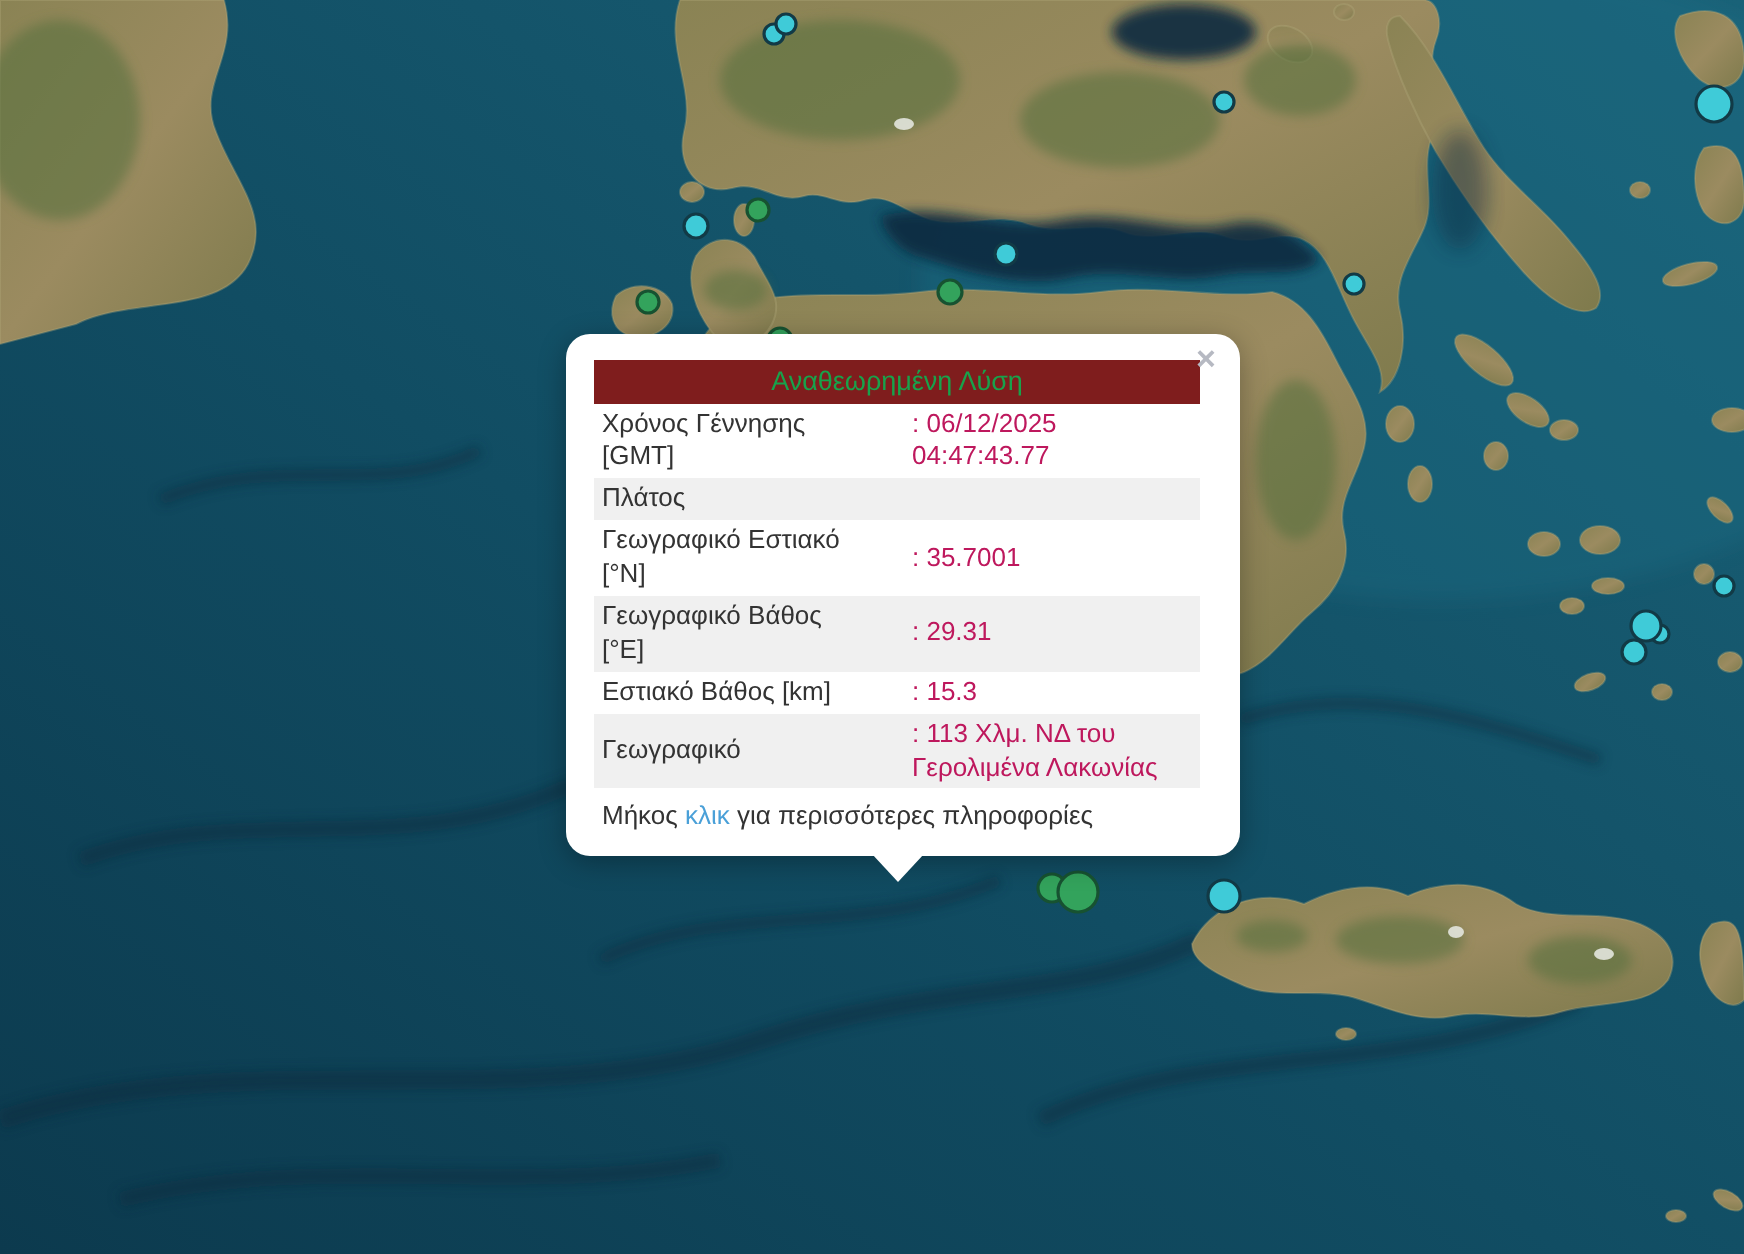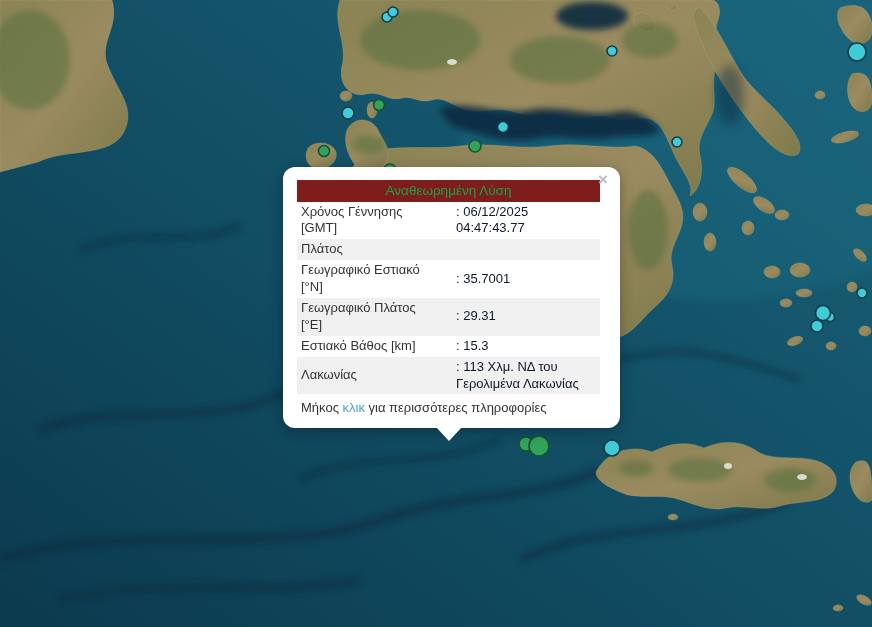--- a/index.html
+++ b/index.html
@@ -32,21 +32,21 @@
   .ptitle{
     background:#7f1d1d;text-align:center;padding:2px 0;font-size:13.5px;
   }
   .prow{
     display:grid;grid-template-columns:133px 1fr;align-items:center;
     padding:2px 4px;
     gap:22px;
   }
   .prow.alt{background:#f0f0f0;}
   .plabel{color:#333;}
-  .pvalue{color:#0f172a;}
+  .pvalue{color:#be185d;}
   .pfooter{margin:6px 0 2px 4px;}
   .pfooter a{text-decoration:none;cursor:pointer;margin-top:20px;}
 </style>
 </head>
 <body>
 
 <svg id="map-svg" viewBox="0 0 872 627" xmlns="http://www.w3.org/2000/svg">
   <defs>
     <linearGradient id="sea" x1="0" y1="1" x2="1" y2="0">
       <stop offset="0" stop-color="#0c3a4e"></stop>
@@ -198,29 +198,29 @@
         <div class="pvalue">: 06/12/2025 04:47:43.77</div>
       </div>
       <div class="prow alt">
         <div class="plabel">Πλάτος</div>
       </div>
       <div class="prow">
         <div class="plabel">Γεωγραφικό Εστιακό [°N]</div>
         <div class="pvalue">: 35.7001</div>
       </div>
       <div class="prow alt">
-        <div class="plabel">Γεωγραφικό Πλάτος [°E]</div>
+        <div class="plabel">Γεωγραφικό Βάθος [°E]</div>
         <div class="pvalue">: 29.31</div>
       </div>
       <div class="prow">
         <div class="plabel">Εστιακό Βάθος [km]</div>
         <div class="pvalue">: 15.3</div>
       </div>
       <div class="prow alt">
-        <div class="plabel">Λακωνίας</div>
+        <div class="plabel">Γεωγραφικό</div>
         <div class="pvalue">: 113 Χλμ. ΝΔ του Γερολιμένα Λακωνίας</div>
       </div>
     </div>
 
   <div class="pfooter">
     <span>Μήκος </span><a style="color: rgb(74, 160, 216);">κλικ</a><span> για περισσότερες πληροφορίες</span>
   </div>
 </div>
 
 </body></html>

